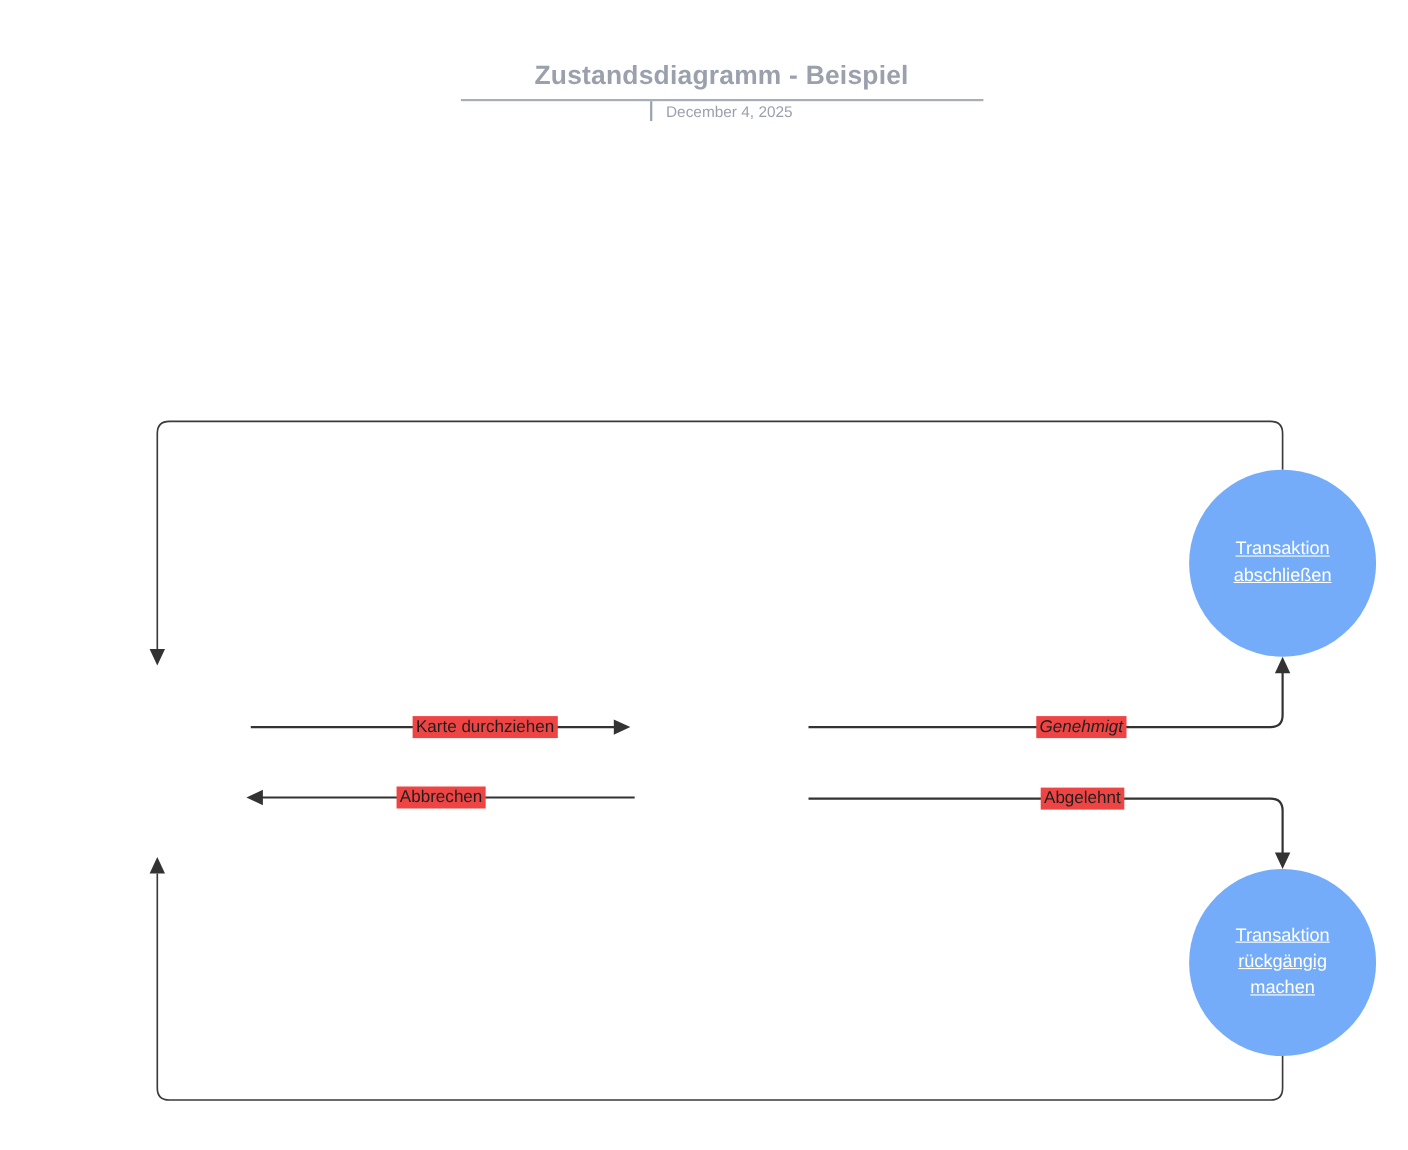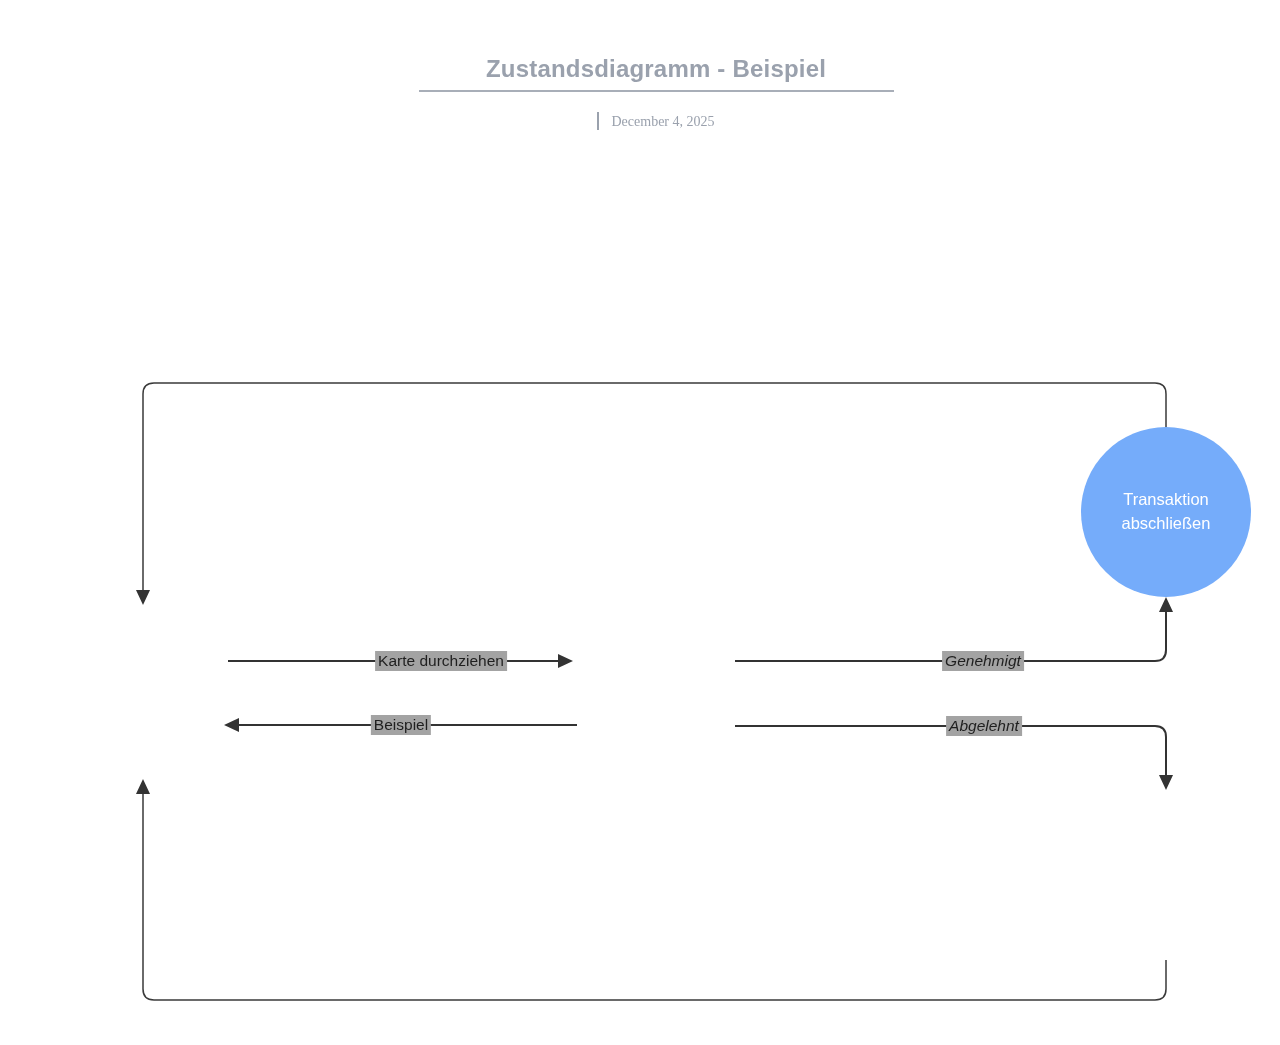--- a/index.html
+++ b/index.html
@@ -26,24 +26,24 @@
     font-weight: bold;
     color: #9aa1ad;
     letter-spacing: 0.2px;
   }
   .title-rule {
     width: 475px;
     border-bottom: 2px solid #a8aeb8;
     margin-top: 7px;
   }
   .date-row {
-    margin-top: 20px;
+    margin-top: 0;
     font-size: 14px;
     color: #9aa1ad;
-    display: flex; align-items: flex-end; font-family: Liberation Serif, serif;
+    display: flex; align-items: center;
   }
   .date-bar {
     display: inline-block;
     width: 0; height: 18px;
     border-left: 2px solid #9aa1ad;
     margin-right: 12px;
   }
 
   
   svg.edges {
@@ -59,40 +59,40 @@
     position: absolute;
     width: 170px; height: 170px;
     border-radius: 50%;
     background: #75acfa;
     display: flex; align-items: center; justify-content: center;
     text-align: center;
     color: #ffffff;
     font-size: 16.5px;
     line-height: 1.45;
   }
-  .state .state-label { width: 118px; }
+  .state .state-label { width: 118px; text-decoration: underline; }
   #state-inaktiv       { left: 42px;   top: 608px; }
   #state-verarbeitung  { left: 555px;  top: 608px; }
   #state-abschliessen  { left: 1065px; top: 427px; }
   #state-rueckgaengig  { left: 1065px; top: 790px; }
 
   
   .edge-label {
     position: absolute;
     transform: translate(-50%, -50%);
-    background: #a3a3a3;
+    background: #ef4444;
     color: #1f1f1f;
     font-size: 15.5px;
     padding: 1px 3px;
     white-space: nowrap;
   }
   #label-karte     { left: 425px; top: 661px; }
   #label-abbrechen { left: 385px; top: 725px; }
   #label-genehmigt { left: 967px; top: 661px; font-style: italic; }
-  #label-abgelehnt { left: 968px; top: 726px; font-style: italic; }
+  #label-abgelehnt { left: 968px; top: 726px; }
 </style>
 </head>
 <body>
 
 <div class="canvas">
 
   <div class="header">
     <div class="title">Zustandsdiagramm - Beispiel</div>
     <div class="title-rule"></div>
     <div class="date-row">
@@ -118,19 +118,22 @@
     <path class="edge-loop" d="M 1150 427 L 1150 394 Q 1150 383 1139 383 L 138 383 Q 127 383 127 394 L 127 590"></path>
     <polygon class="arrowhead" points="127,605 120,590 134,590"></polygon>
 
     <path class="edge-loop" d="M 1150 960 L 1150 989 Q 1150 1000 1139 1000 L 138 1000 Q 127 1000 127 989 L 127 794"></path>
     <polygon class="arrowhead" points="127,779 120,794 134,794"></polygon>
   </svg>
 
   <div class="state" id="state-abschliessen">
     <span class="state-label">Transaktion abschließen</span>
   </div>
+  <div class="state" id="state-rueckgaengig">
+    <span class="state-label">Transaktion rückgängig machen</span>
+  </div>
 
   <div class="edge-label" id="label-karte">Karte durchziehen</div>
-  <div class="edge-label" id="label-abbrechen">Beispiel</div>
+  <div class="edge-label" id="label-abbrechen">Abbrechen</div>
   <div class="edge-label" id="label-genehmigt">Genehmigt</div>
   <div class="edge-label" id="label-abgelehnt">Abgelehnt</div>
 
 </div>
 
 </body></html>

